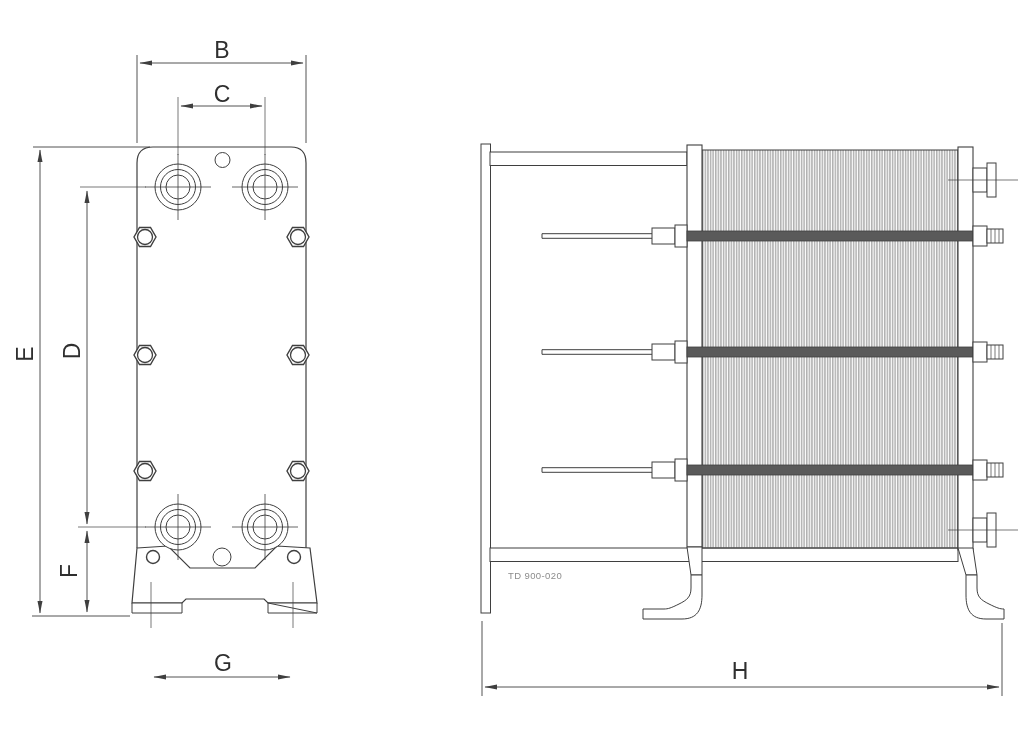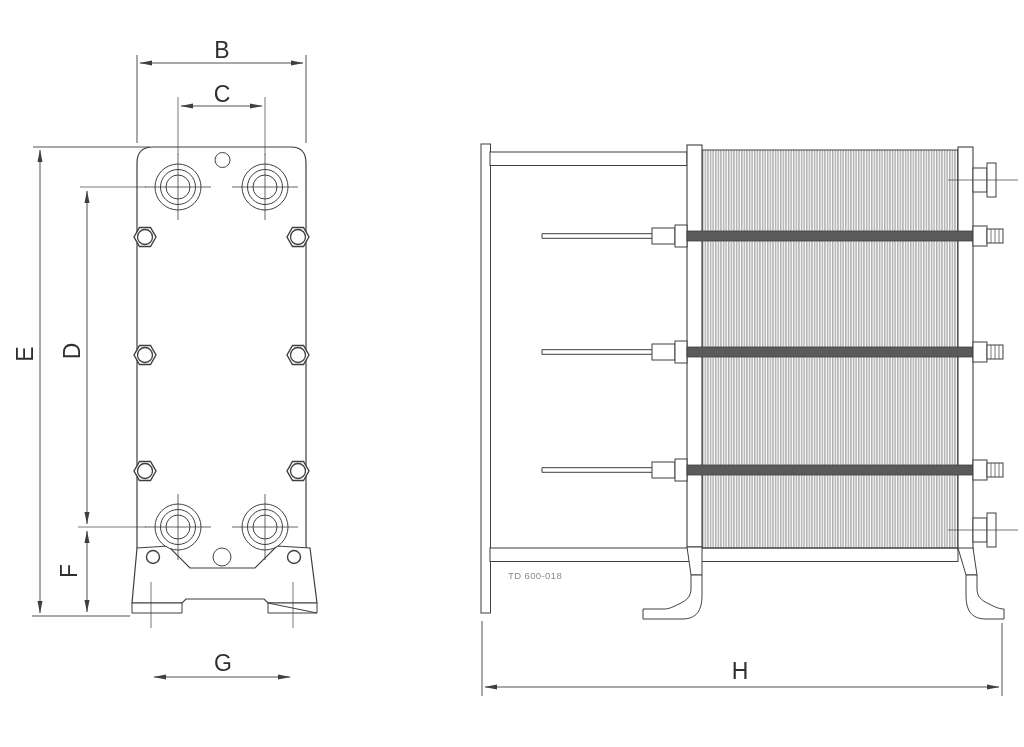--- a/index.html
+++ b/index.html
@@ -182,15 +182,15 @@
 </svg>
 
 <div class="dim-label" style="left:222px;top:39px">B</div>
 <div class="dim-label" style="left:222px;top:83px">C</div>
 <div class="dim-label rot" style="left:25px;top:354px">E</div>
 <div class="dim-label rot" style="left:72px;top:351px">D</div>
 <div class="dim-label rot" style="left:69px;top:571px">F</div>
 <div class="dim-label" style="left:223px;top:652px">G</div>
 <div class="dim-label" style="left:740px;top:660px">H</div>
 
-<div class="note-label" style="left:508px;top:570px">TD 600-018</div>
+<div class="note-label" style="left:508px;top:570px">TD 900-020</div>
 
 </div>
 
 </body></html>

